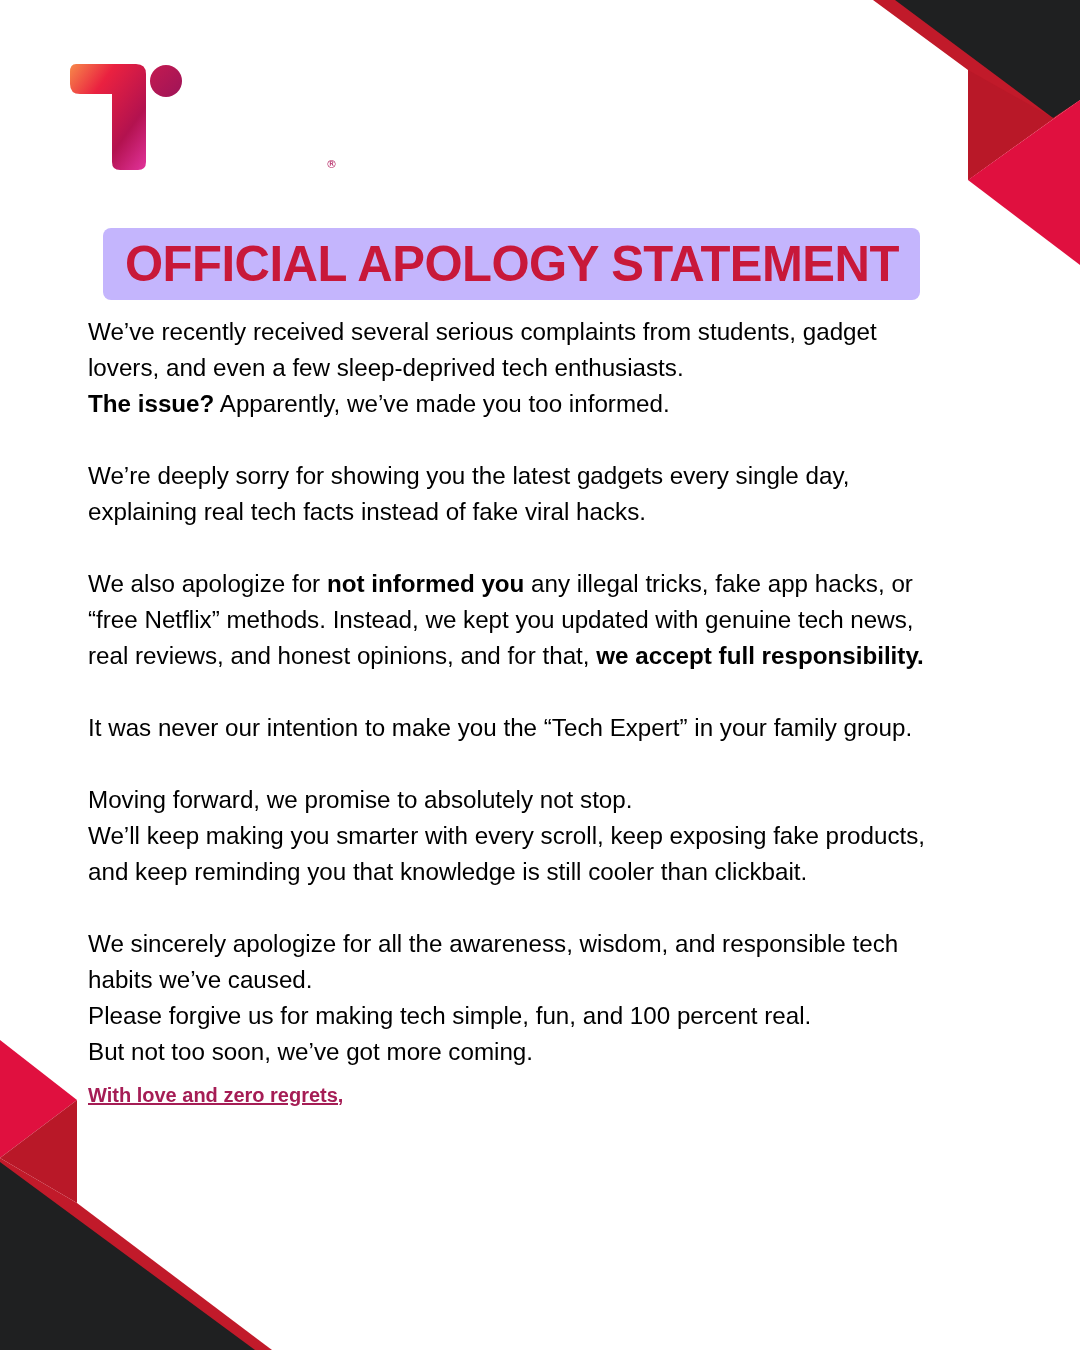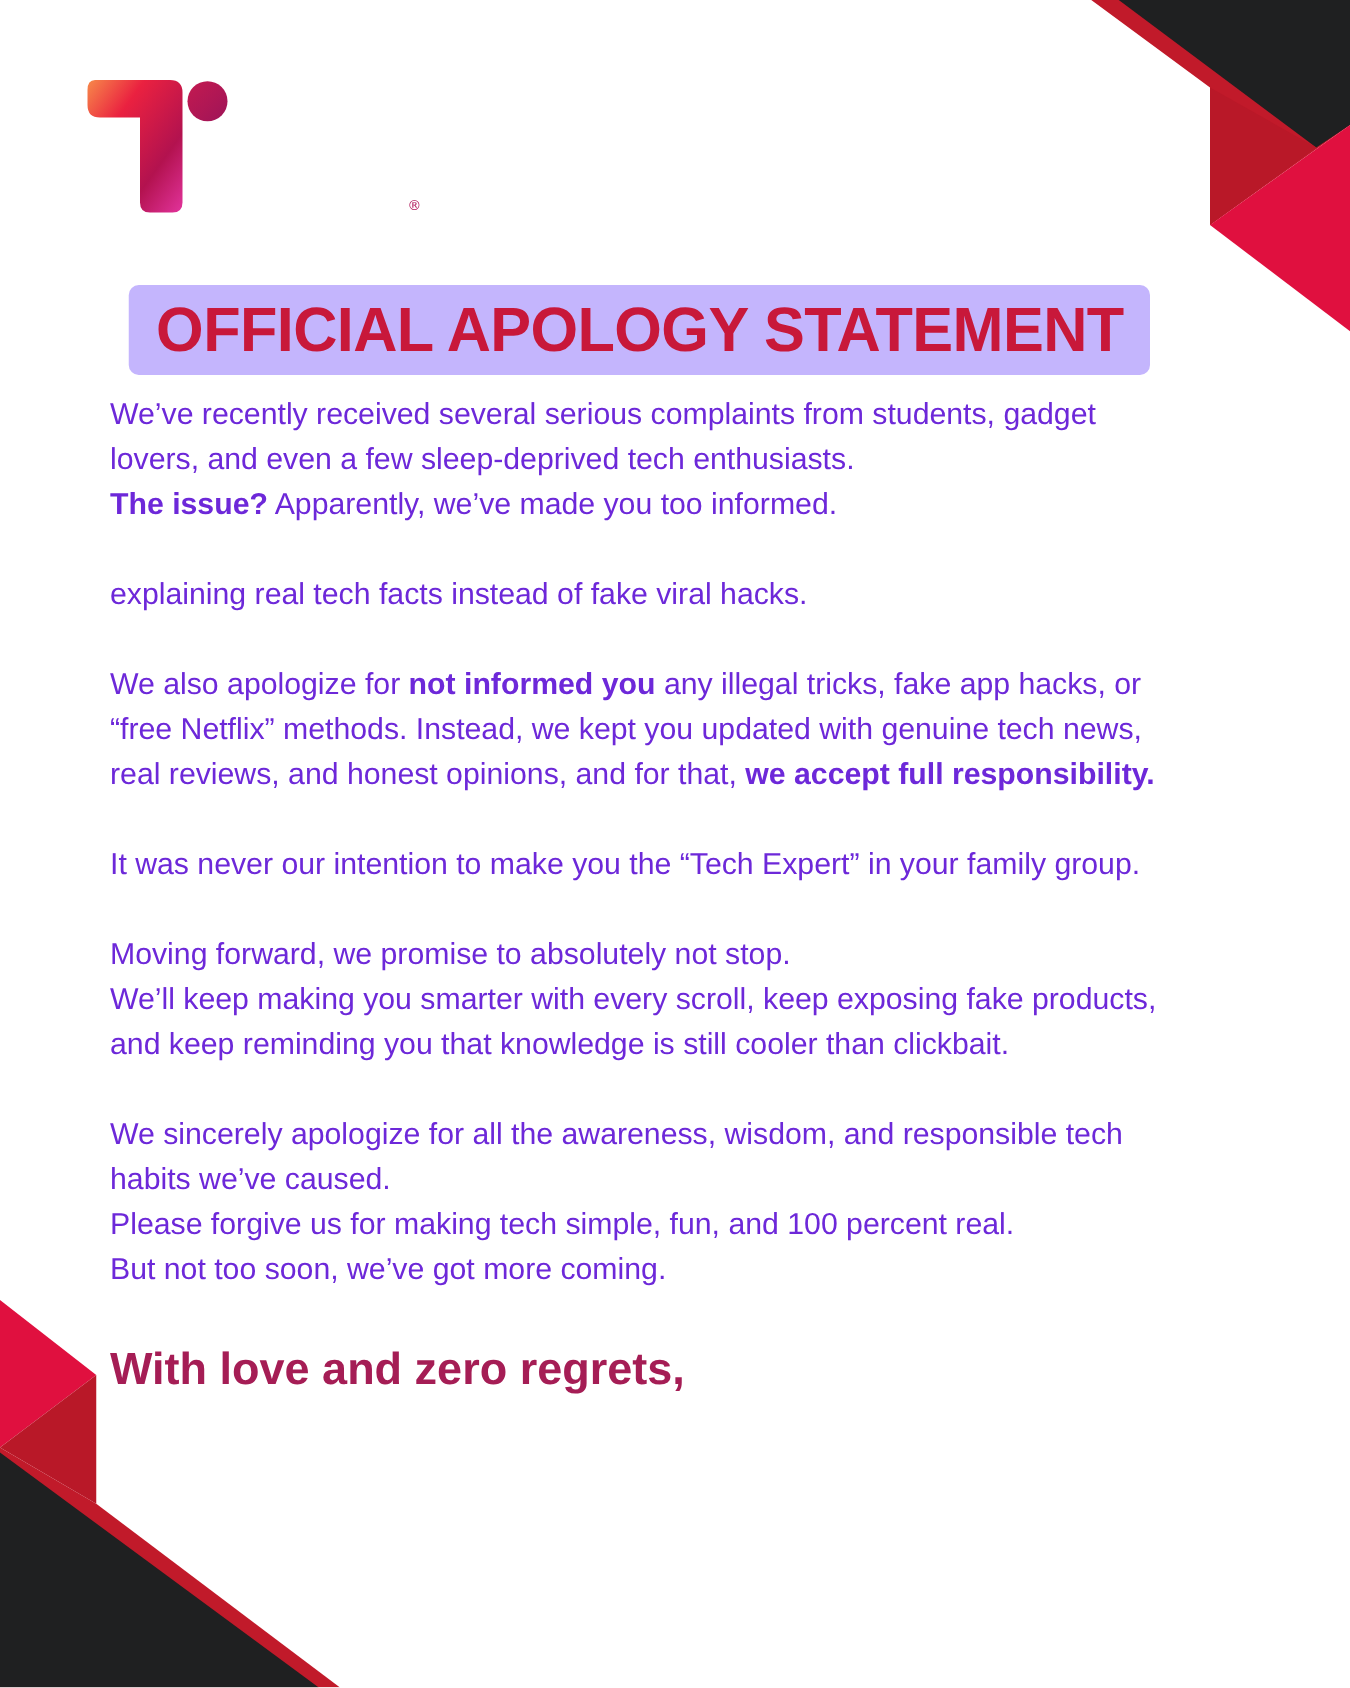--- a/index.html
+++ b/index.html
@@ -35,32 +35,32 @@
   }
   .title {
     font-family: "Liberation Sans", sans-serif; font-weight: bold;
     font-size: 50px; color: #c8183a; letter-spacing: -0.5px;
     transform: scaleX(0.98);
     white-space: nowrap;
   }
 
   .body-text {
     position: absolute; left: 88px; top: 314px; width: 900px;
-    font-size: 24.2px; line-height: 36px; color: #6d28d9;
+    font-size: 24.2px; line-height: 36px; color: #000000;
   }
   .para { margin: 0 0 36px 0; }
   .para.tight { margin-bottom: 0; }
   .para .ln { display: block; white-space: nowrap; }
   b { font-weight: bold; }
 
   .sign {
     position: absolute; left: 88px; top: 1075px;
     color: #a51d55; font-weight: bold;
   }
-  .sign .l1 { display: block; font-size: 36px; line-height: 40px; }
+  .sign .l1 { display: block; font-size: 20px; line-height: 40px; text-decoration: underline; }
   .sign .l2 { display: block; font-size: 24px; line-height: 34px; }
 </style>
 </head>
 <body>
 
 <svg class="corner corner-tr" viewBox="860 0 220 280" width="220" height="280" style="left:860px;top:0;">
 
   <polygon points="873,0 1080,0 1080,100 968,180 968,70" fill="#c11a2a"></polygon>
 
   <polygon points="895,0 1080,0 1080,100 1053,118" fill="#1f2021"></polygon>
@@ -109,20 +109,21 @@
   <div class="title">OFFICIAL APOLOGY STATEMENT</div>
 </div>
 
 <div class="body-text">
   <p class="para">
     <span class="ln">We’ve recently received several serious complaints from students, gadget</span>
     <span class="ln">lovers, and even a few sleep-deprived tech enthusiasts.</span>
     <span class="ln"><b>The issue?</b><span> Apparently, we’ve made you too informed.</span></span>
   </p>
   <p class="para">
+    <span class="ln">We’re deeply sorry for showing you the latest gadgets every single day,</span>
     <span class="ln">explaining real tech facts instead of fake viral hacks.</span>
   </p>
   <p class="para">
     <span class="ln"><span>We also apologize for </span><b>not informed you</b><span> any illegal tricks, fake app hacks, or</span></span>
     <span class="ln">“free Netflix” methods. Instead, we kept you updated with genuine tech news,</span>
     <span class="ln"><span>real reviews, and honest opinions, and for that, </span><b>we accept full responsibility.</b></span>
   </p>
   <p class="para">
     <span class="ln">It was never our intention to make you the “Tech Expert” in your family group.</span>
   </p>

